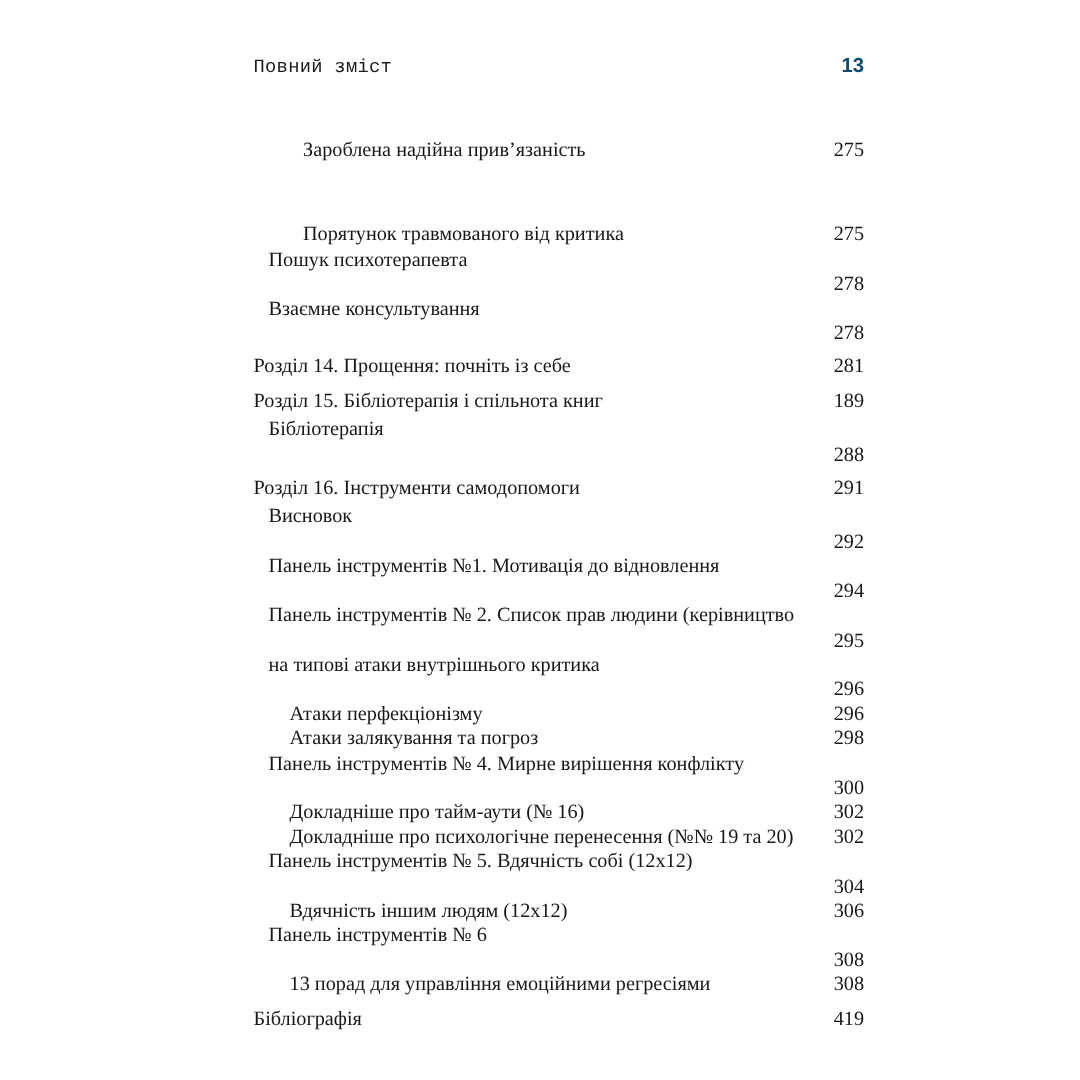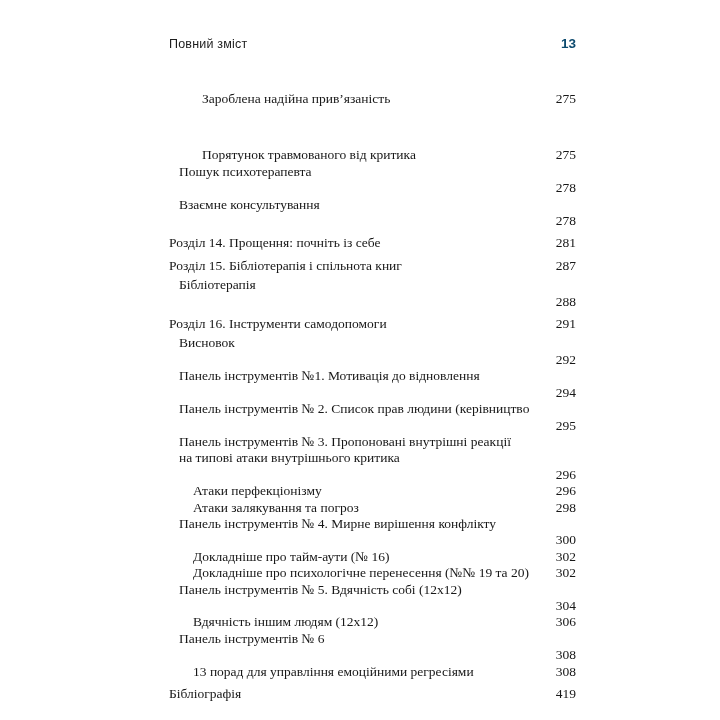--- a/index.html
+++ b/index.html
@@ -23,20 +23,21 @@
   .runhead {
     display: flex;
     justify-content: space-between;
     align-items: baseline;
     font-family: "Liberation Sans", sans-serif;
     font-size: 12.5px;
     color: #1d1d1d;
   }
   .runhead .running-title {
     letter-spacing: 0.2px;
+    font-family: Liberation Mono, monospace;
   }
   .runhead .folio {
     font-weight: 700;
     font-size: 13.5px;
     color: #0c4a6e;
   }
   .toc {
     margin-top: 13px;
     font-size: 13.5px;
     color: #171717;
@@ -88,21 +89,21 @@
       <div class="toc-row lvl-1">
         <span class="entry-title">Взаємне консультування</span>
         <span class="entry-page">278</span>
       </div>
       <div class="toc-row lvl-0 chapter">
         <span class="entry-title">Розділ 14. Прощення: почніть із себе</span>
         <span class="entry-page">281</span>
       </div>
       <div class="toc-row lvl-0 chapter">
         <span class="entry-title">Розділ 15. Бібліотерапія і спільнота книг</span>
-        <span class="entry-page">287</span>
+        <span class="entry-page">189</span>
       </div>
       <div class="toc-row lvl-1">
         <span class="entry-title">Бібліотерапія</span>
         <span class="entry-page">288</span>
       </div>
       <div class="toc-row lvl-0 chapter">
         <span class="entry-title">Розділ 16. Інструменти самодопомоги</span>
         <span class="entry-page">291</span>
       </div>
       <div class="toc-row lvl-1">
@@ -111,23 +112,20 @@
       </div>
       <div class="toc-row lvl-1">
         <span class="entry-title">Панель інструментів №1. Мотивація до відновлення</span>
         <span class="entry-page">294</span>
       </div>
       <div class="toc-row lvl-1">
         <span class="entry-title">Панель інструментів № 2. Список прав людини (керівництво</span>
       </div>
       <div class="toc-row lvl-1">
         <span class="entry-page">295</span>
-      </div>
-      <div class="toc-row lvl-1">
-        <span class="entry-title">Панель інструментів № 3. Пропоновані внутрішні реакції</span>
       </div>
       <div class="toc-row lvl-1">
         <span class="entry-title">на типові атаки внутрішнього критика</span>
         <span class="entry-page">296</span>
       </div>
       <div class="toc-row lvl-2">
         <span class="entry-title">Атаки перфекціонізму</span>
         <span class="entry-page">296</span>
       </div>
       <div class="toc-row lvl-2">

